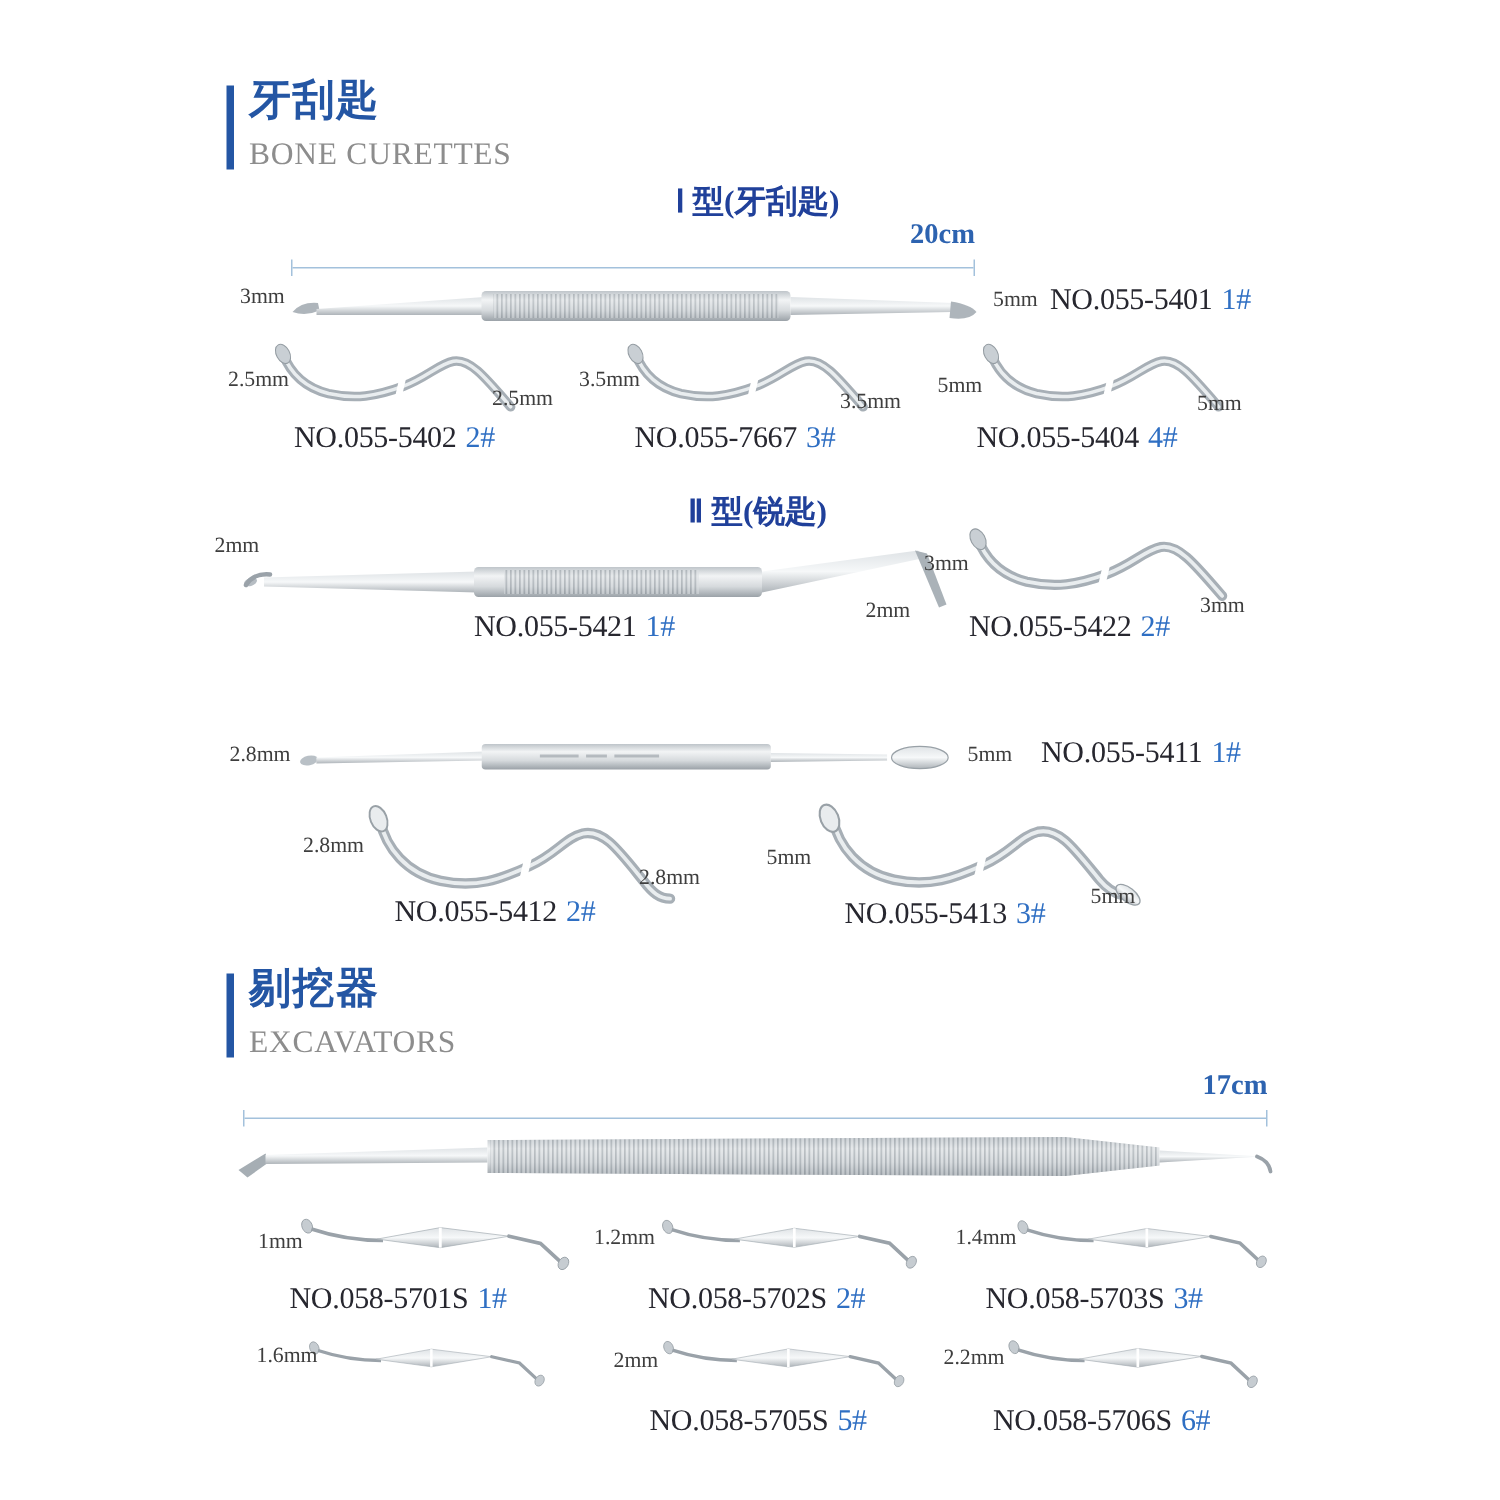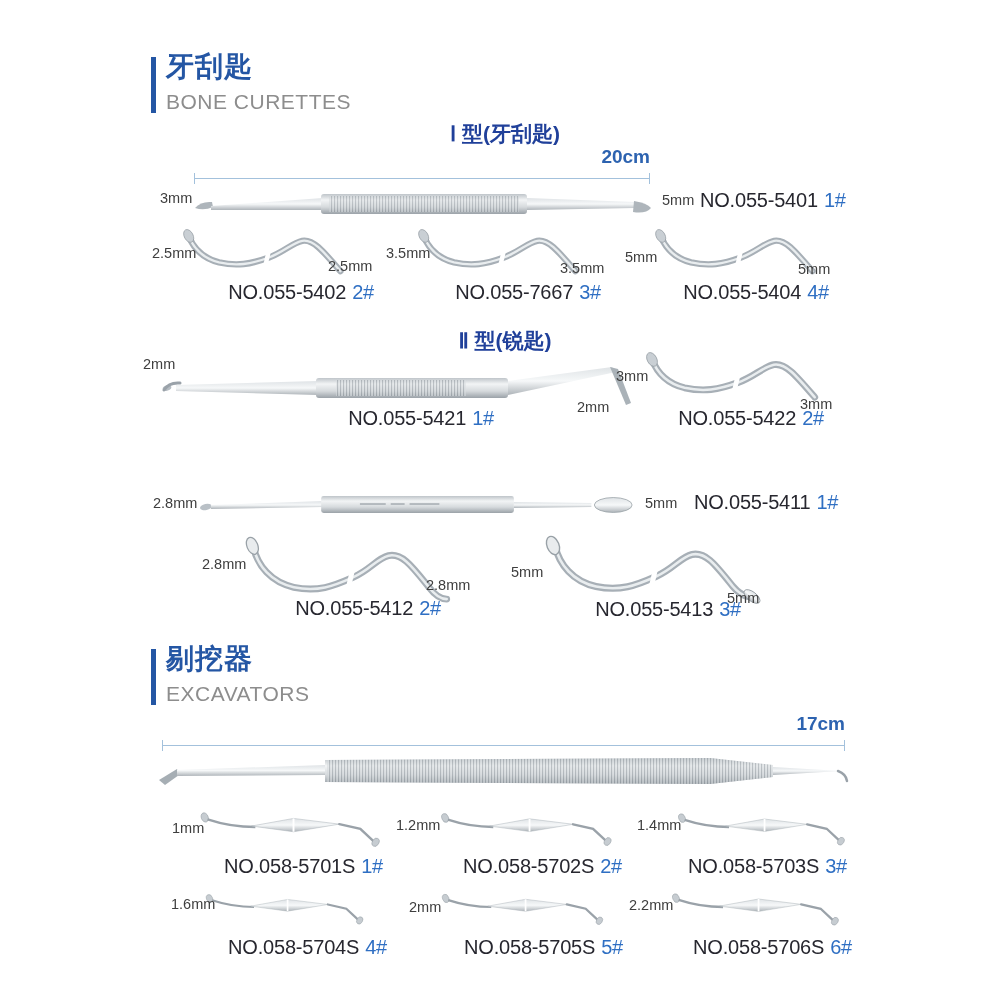--- a/index.html
+++ b/index.html
@@ -1,30 +1,30 @@
 <!DOCTYPE html>
 <html><head>
 <meta charset="utf-8">
 <style>
   html,body{margin:0;padding:0;background:#fff;}
   .canvas{position:relative;width:1000px;height:1000px;background:#ffffff;overflow:hidden;
-          font-family:Liberation Sans, sans-serif;}
+          font-family:Liberation Serif, serif;}
   .abs{position:absolute;}
   .sec-bar{width:5px;background:#2456a4;}
   .sec-zh{font-size:28px;font-weight:bold;color:#2456a4;letter-spacing:1px;}
   .sec-en{font-size:21px;color:#8d8d8d;letter-spacing:0.5px;}
   .grp-title{font-size:21px;font-weight:600;color:#20409a;text-align:center;}
   .dim{position:absolute;}
   .dim-label{text-align:right;color:#2d63b0;font-size:19px;font-weight:600;margin-bottom:5px;}
   .dim-line{height:11px;border-left:1px solid #a3c1dc;border-right:1px solid #a3c1dc;position:relative;}
   .dim-line::after{content:"";position:absolute;left:0;right:0;top:5px;border-top:1px solid #a3c1dc;}
   .size{font-size:14.5px;color:#3e3e3e;white-space:nowrap;}
   .code{font-size:20px;color:#27272f;white-space:nowrap;letter-spacing:-0.2px;}
   .code .num{color:#2f6fc3;margin-left:6px;}
-  .code.center{text-align:right;}
+  .code.center{text-align:left;}
   svg.inst{position:absolute;overflow:visible;}
 </style>
 </head>
 <body>
 
 <div class="canvas">
 
   <svg width="0" height="0" style="position:absolute" aria-hidden="true">
     <defs>
       <linearGradient id="g-steel" x1="0" x2="0" y1="0" y2="1">
@@ -249,23 +249,20 @@
     </svg>
   <div class="abs size" style="left:637px;top:817px">1.4mm</div>
   <div class="abs code center" style="left:657px;top:855px;width:190px">
     <span>NO.058-5703S</span><span class="num">3#</span>
   </div>
 
   <svg class="inst" style="left:202px;top:885px" width="172" height="44">
       <use href="#sym-smallexc"></use>
     </svg>
   <div class="abs size" style="left:171px;top:896px">1.6mm</div>
-  <div class="abs code center" style="left:197px;top:936px;width:190px">
-    <span>NO.058-5704S</span><span class="num">4#</span>
-  </div>
 
   <svg class="inst" style="left:438px;top:885px" width="176" height="44">
       <use href="#sym-smallexc"></use>
     </svg>
   <div class="abs size" style="left:409px;top:899px">2mm</div>
   <div class="abs code center" style="left:433px;top:936px;width:190px">
     <span>NO.058-5705S</span><span class="num">5#</span>
   </div>
 
   <svg class="inst" style="left:668px;top:885px" width="182" height="44">

